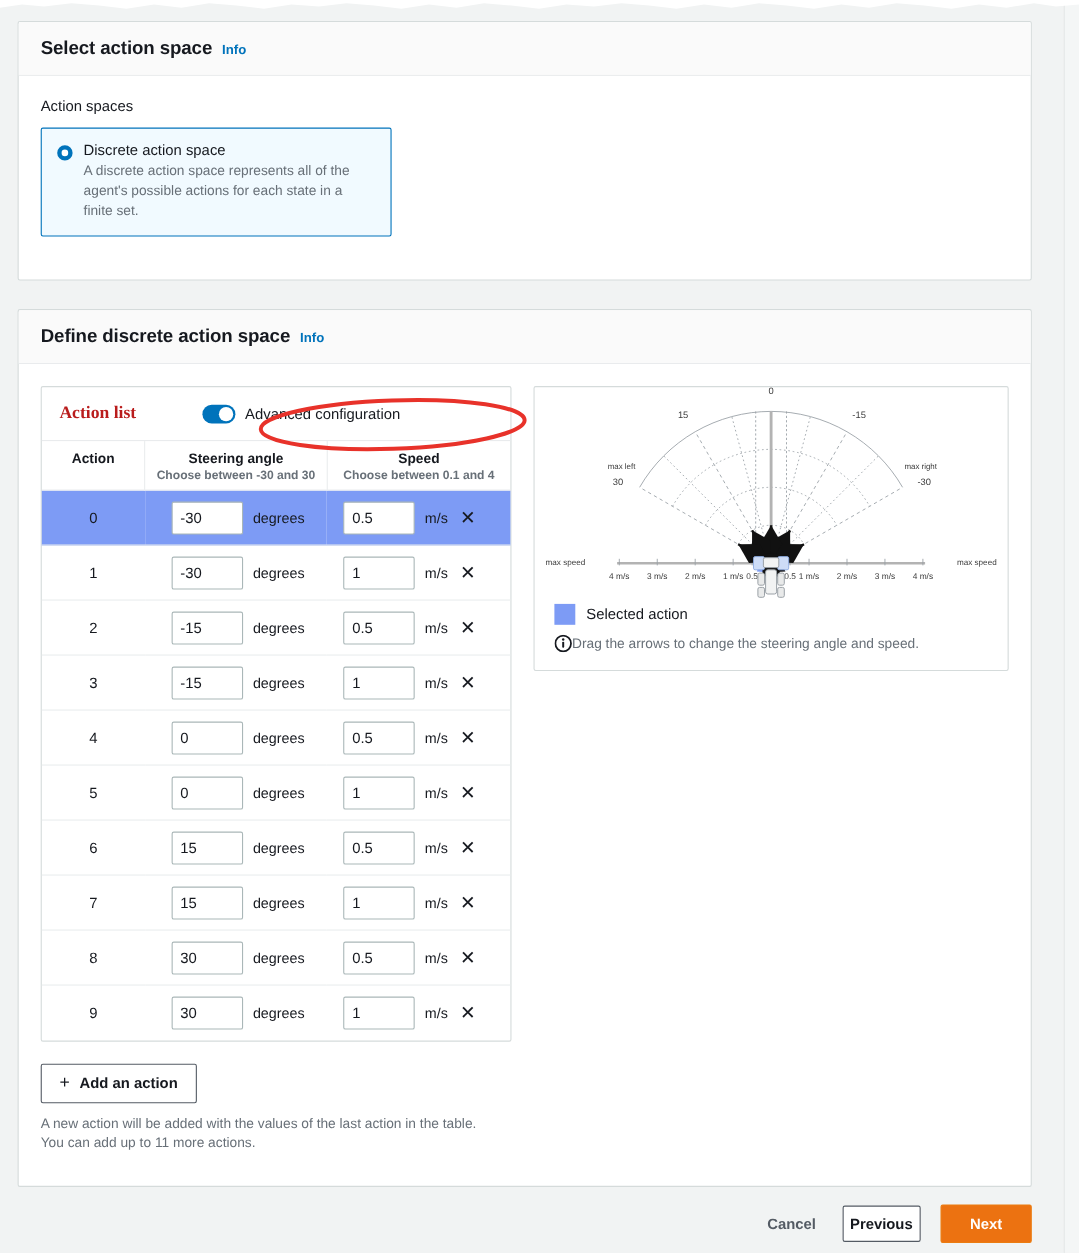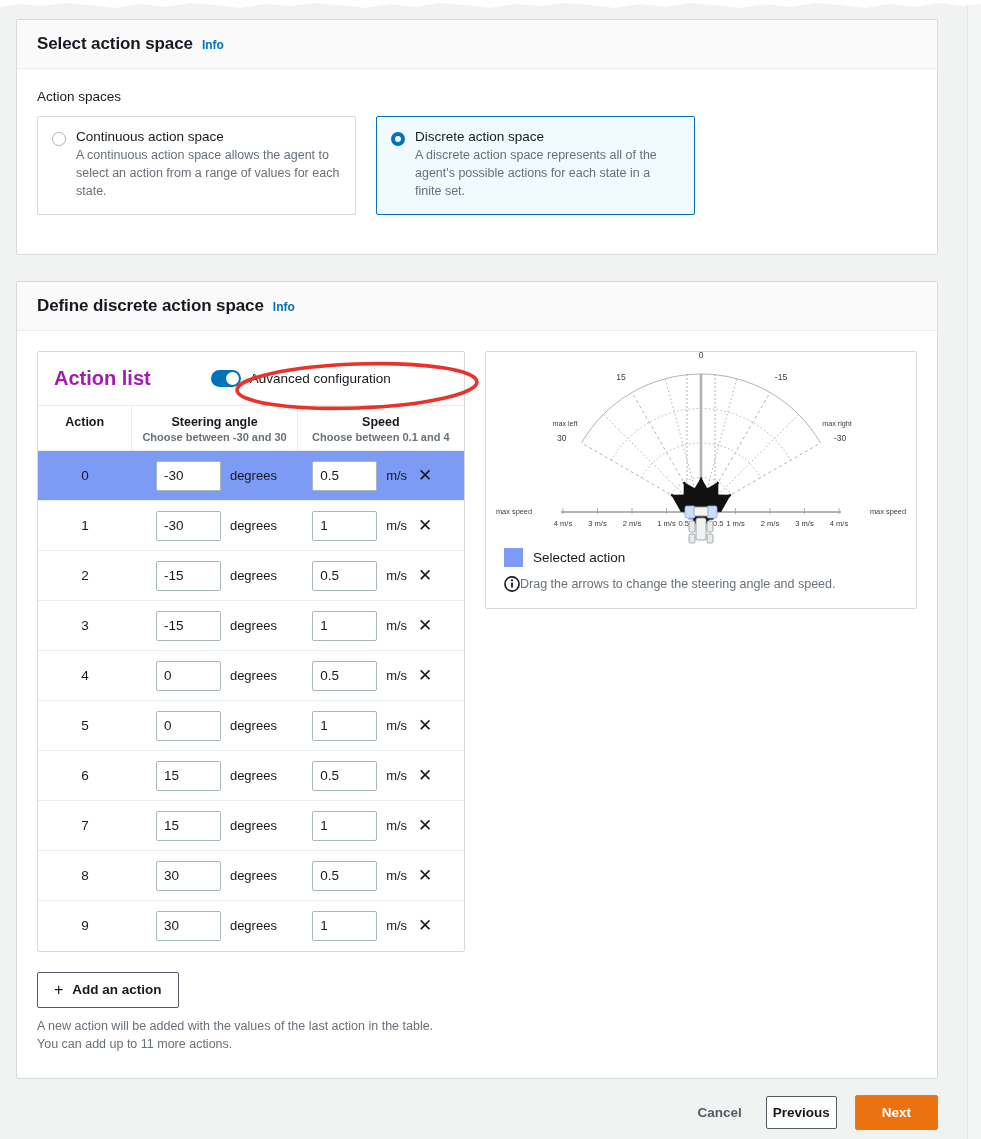--- a/index.html
+++ b/index.html
@@ -123,23 +123,24 @@
     background: #fff;
   }
   .list-top {
     display: flex;
     align-items: center;
     padding: 15px 16px;
     border-bottom: 1px solid #e9ebed;
     position: relative;
   }
   .list-title {
-    font-size: 20px;
+    font-size: 16px;
     font-weight: bold;
-    color: #a21caf;
+    color: #b91c1c;
+    font-family: Liberation Serif, serif;
   }
   .toggle-wrap {
     display: flex;
     align-items: center;
     gap: 9px;
     margin-left: 60px;
   }
   .toggle {
     width: 30px; height: 17px;
     border-radius: 9px;
@@ -313,27 +314,20 @@
 
   <div class="card" id="card-select">
     <div class="card-header">
       <span class="card-title">Select action space</span>
       <span class="info-link">Info</span>
     </div>
     <div class="card-body">
       <div class="field-label">Action spaces</div>
       <div class="tiles">
 
-        <div class="tile">
-          <span class="radio"></span>
-          <span>
-            <span class="tile-head" style="display:block">Continuous action space</span>
-            <span class="tile-desc" style="display:block">A continuous action space allows the agent to select an action from a range of values for each state.</span>
-          </span>
-        </div>
 
         <div class="tile selected">
           <span class="radio on"></span>
           <span>
             <span class="tile-head" style="display:block">Discrete action space</span>
             <span class="tile-desc" style="display:block">A discrete action space represents all of the agent's possible actions for each state in a finite set.</span>
           </span>
         </div>
 
       </div>

